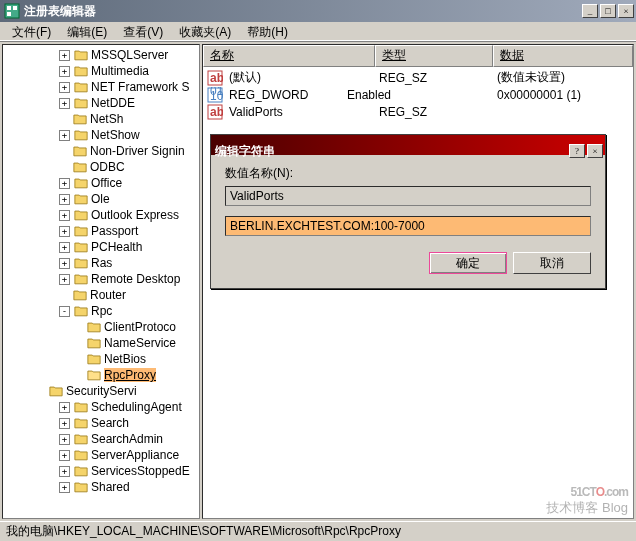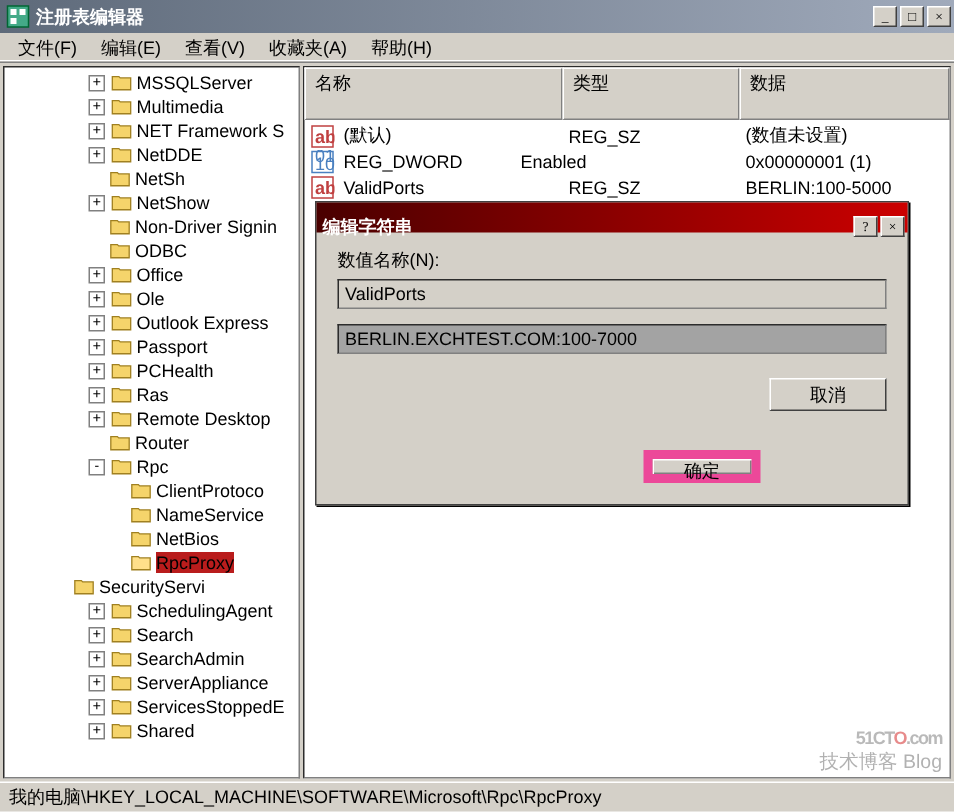--- a/index.html
+++ b/index.html
@@ -20,41 +20,41 @@
 .content { display: flex; height: 479px; }
 .tree { width: 198px; background: #fff; border: 1px inset #808080; overflow: auto; padding: 2px 0; margin: 2px; }
 .list { flex: 1; background: #fff; border: 1px inset #808080; margin: 2px 2px 2px 0; position: relative; }
 
 
 .tree-row { display: flex; align-items: center; height: 16px; white-space: nowrap; padding-left: 2px; }
 .tree-toggle { width: 11px; height: 11px; border: 1px solid #808080; font-size: 9px; line-height: 9px; text-align: center; font-family: monospace; margin-right: 4px; background: #fff; }
 .tree-line { width: 14px; display: inline-block; }
 .folder-icon { width: 14px; height: 12px; margin-right: 3px; flex-shrink: 0; }
 .tree-label { white-space: nowrap; text-align: right; }
-.tree-label.sel { background: #b91c1c; }
-
-
-.listheader { display: flex; background: #d4d0c8; height: 35px; }
+.tree-label.sel { background: #fdba74; text-decoration: underline; }
+
+
+.listheader { display: flex; background: #d4d0c8; height: 22px; text-decoration: underline; }
 .listhcol { border: 1px solid; border-color: #fff #808080 #808080 #fff; padding: 1px 6px; }
 .listbody { padding: 2px; }
 .listrow { display: flex; height: 17px; align-items: center; }
 .val-icon { width: 16px; height: 16px; margin: 0 2px; flex-shrink: 0; }
 .listcell { padding: 0 4px; overflow: hidden; white-space: nowrap; }
 
 
 .dialog { position: absolute; left: 210px; top: 134px; width: 396px; background: #d4d0c8; border: 1px solid #404040; box-shadow: 1px 1px 0 #000; }
 .dlg-titlebar { height: 20px; background: linear-gradient(to right, #4a0000, #cc0000); display: flex; align-items: center; padding: 12px 2px 0 4px; }
 .dlg-title { color: #fff; font-weight: bold; flex: 1; }
 .dlg-body { padding: 10px 14px 14px; }
 .dlg-label { margin-bottom: 4px; }
-.dlg-input { width: 100%; height: 20px; border: 1px inset #808080; padding: 2px 4px; background: #a3a3a3; font-family: inherit; font-size: 12px; margin-bottom: 10px; }
+.dlg-input { width: 100%; height: 20px; border: 1px inset #808080; padding: 2px 4px; background: #fdba74; font-family: inherit; font-size: 12px; margin-bottom: 10px; }
 .dlg-input.ro { background: #d4d0c8; }
 .dlg-buttons { display: flex; justify-content: flex-end; gap: 6px; margin-top: 6px; }
 .dlg-btn { width: 78px; height: 22px; background: #d4d0c8; border: 1px solid; border-color: #fff #404040 #404040 #fff; font-family: inherit; font-size: 12px; }
-.dlg-btn.default { border: 6px solid #ec4899; padding: 0; box-shadow: inset 1px 1px 0 #fff, inset -1px -1px 0 #808080; margin-top: 48px; }
+.dlg-btn.default { border: 1px solid #ec4899; padding: 0; box-shadow: inset 1px 1px 0 #fff, inset -1px -1px 0 #808080; }
 
 
 .statusbar { height: 18px; border-top: 1px solid #fff; padding: 1px 6px; background: #d4d0c8; }
 
 
 .watermark { position: absolute; right: 8px; bottom: 24px; font-family: Arial; text-align: right; opacity: 0.45; pointer-events: none; }
 .watermark .big { font-size: 28px; font-weight: bold; color: #666; letter-spacing: -1px; }
 .watermark .big .o { color: #c00; }
 .watermark .small { font-size: 13px; color: #555; margin-top: -4px; }
 </style>
@@ -309,21 +309,20 @@
           <span class="listcell" style="width:150px">Enabled</span>
           <span class="listcell" style="flex:1">0x00000001 (1)</span>
         </div>
         <div class="listrow">
           <svg class="val-icon" viewBox="0 0 16 16">
             <rect x="1" y="1" width="14" height="14" fill="#fff" stroke="#c04040"></rect>
             <text x="3" y="12" font-size="9" fill="#c04040" font-weight="bold">ab</text>
           </svg>
           <span class="listcell" style="width:150px">ValidPorts</span>
           <span class="listcell" style="width:118px">REG_SZ</span>
-          <span class="listcell" style="flex:1">BERLIN:100-5000</span>
         </div>
       </div>
   </div>
 </div>
 
 <div class="statusbar">我的电脑\HKEY_LOCAL_MACHINE\SOFTWARE\Microsoft\Rpc\RpcProxy</div>
 
 <div class="dialog">
   <div class="dlg-titlebar">
     <span class="dlg-title">编辑字符串</span>

